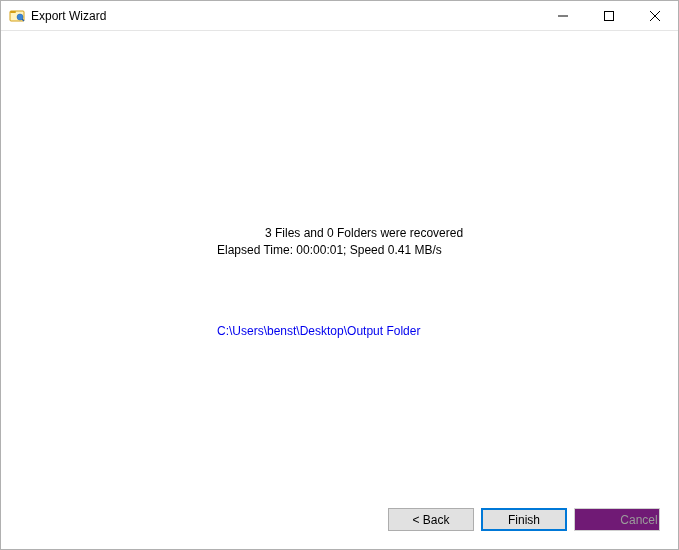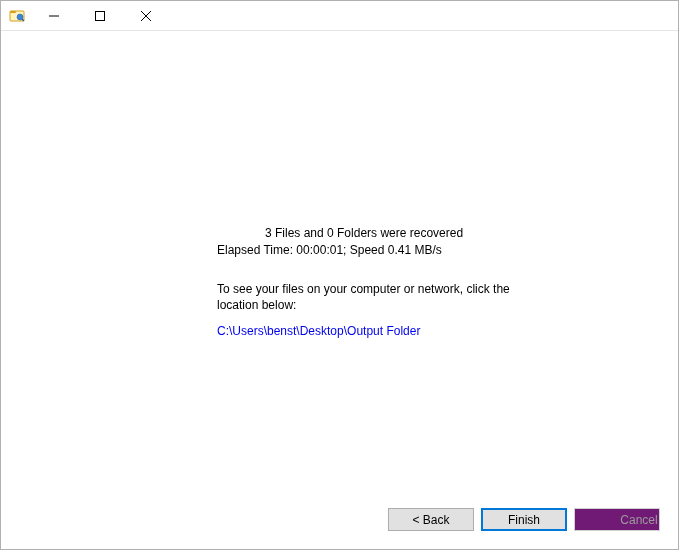--- a/index.html
+++ b/index.html
@@ -143,20 +143,21 @@
 
 <div class="titlebar">
   <span class="titlebar-icon">
     <svg viewBox="0 0 16 16" width="16" height="16">
       <rect x="1" y="3" width="14" height="10" rx="1" fill="#fff4c2" stroke="#d4a017" stroke-width="1"></rect>
       <rect x="1" y="3" width="6" height="2" rx="1" fill="#d4a017"></rect>
       <circle cx="11" cy="9" r="3" fill="#3a86d8" stroke="#1e5ca8" stroke-width="0.5"></circle>
       <line x1="13" y1="11" x2="15" y2="13" stroke="#1e5ca8" stroke-width="1.2"></line>
     </svg>
   </span>
+  <span class="titlebar-title">Export Wizard</span>
   <div class="win-controls">
     <div class="win-btn">
       <svg width="10" height="10" viewBox="0 0 10 10">
           <line x1="0" y1="5" x2="10" y2="5" stroke="#000" stroke-width="1"></line>
         </svg>
     </div>
     <div class="win-btn">
       <svg width="10" height="10" viewBox="0 0 10 10">
           <rect x="0.5" y="0.5" width="9" height="9" fill="none" stroke="#000" stroke-width="1"></rect>
         </svg>
@@ -166,21 +167,20 @@
           <line x1="0" y1="0" x2="10" y2="10" stroke="#000" stroke-width="1"></line>
           <line x1="10" y1="0" x2="0" y2="10" stroke="#000" stroke-width="1"></line>
         </svg>
     </div>
   </div>
 </div>
 
 <div class="content">
   <div class="summary1">3 Files and 0 Folders were recovered</div>
   <div class="summary2">Elapsed Time: 00:00:01; Speed 0.41 MB/s</div>
-  <div class="instruct">To see your files on your computer or network, click the location below:</div>
   <div class="link">C:\Users\benst\Desktop\Output Folder</div>
 </div>
 
 <div class="footer">
   <div class="spacer"></div>
   <div class="nav-btn">
     <span>&lt; Back</span>
   </div>
   <div class="nav-btn primary">
     <span>Finish</span>

